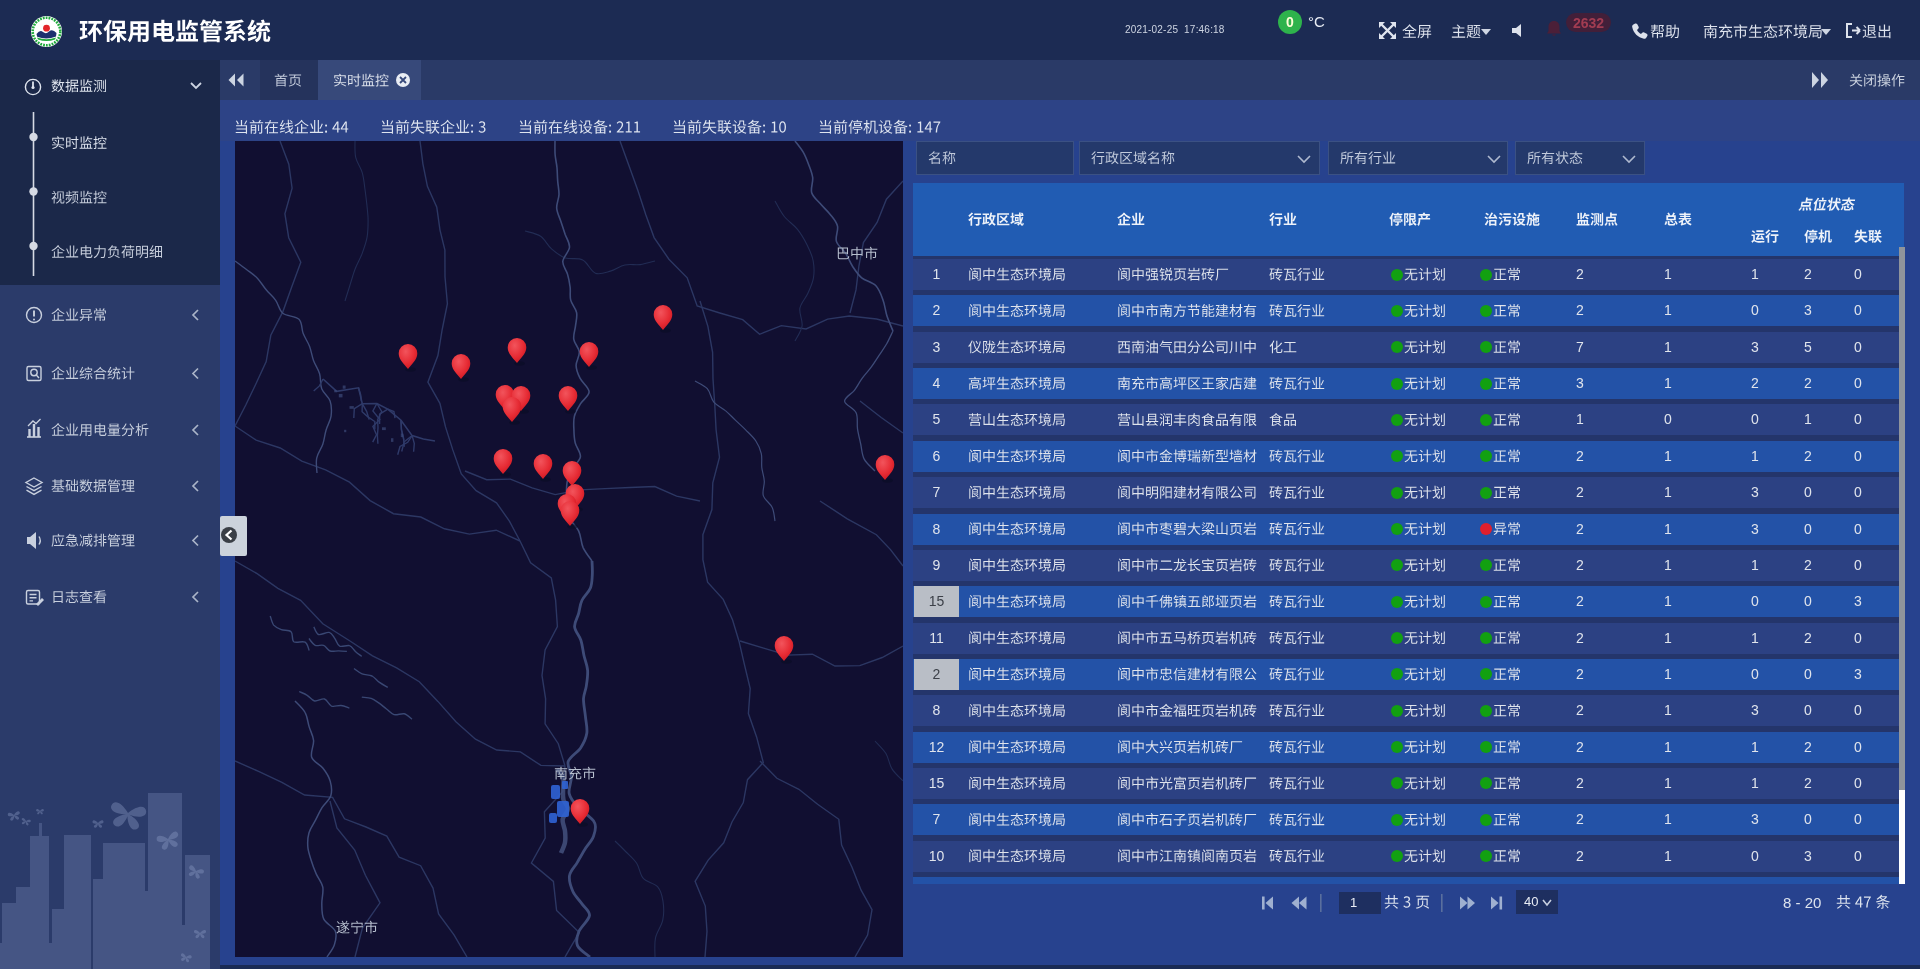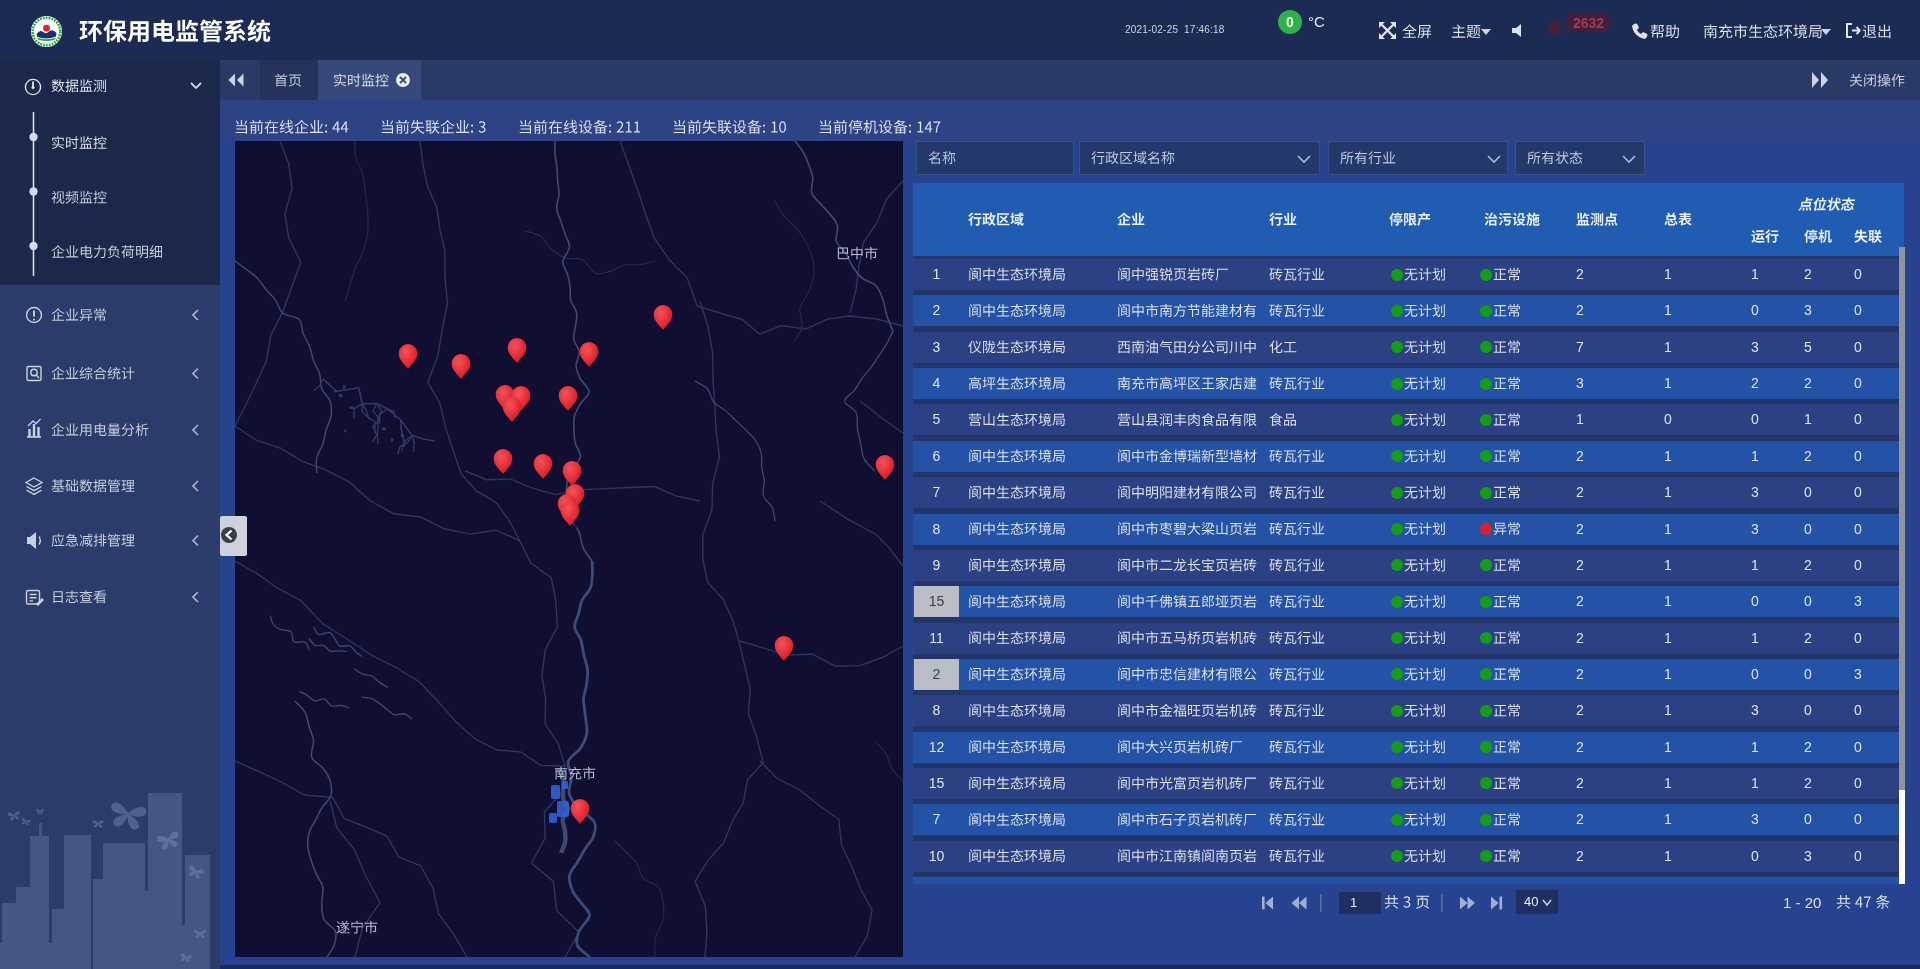--- a/index.html
+++ b/index.html
@@ -458,21 +458,21 @@
       <rect x="244.5" y="8.5" width="2.6" height="13"></rect>
 </g>
 <rect x="65" y="6" width="1.6" height="18" fill="#5a6f9e"></rect>
 <rect x="186" y="6" width="1.6" height="18" fill="#5a6f9e"></rect>
 </svg>
 <div class="abs" style="left:1339px;top:892px;width:42px;height:22px;background:#1e2f60;z-index:6;line-height:22px;font-size:13px;color:#e8ecf4;padding-left:11px">1</div>
 <div class="abs" style="left:1516px;top:890px;width:42px;height:24px;background:#1e2f60;z-index:6;line-height:24px;font-size:13px;color:#e8ecf4;padding-left:8px">40</div>
 <svg class="abs" style="left:1540px;top:898px;z-index:7" width="14" height="10" viewBox="0 0 14 10">
 <path d="M3 2 L7 7 L11 2" stroke="#c8d0e0" stroke-width="1.6" fill="none"></path>
   </svg>
-<div class="abs" style="left:1783px;top:892px;height:22px;line-height:22px;font-size:15px;color:#dde3ee;z-index:6">1 - 20</div>
+<div class="abs" style="left:1783px;top:892px;height:22px;line-height:22px;font-size:15px;color:#dde3ee;z-index:6">8 - 20</div>
 <div class="abs" style="left:1899px;top:247px;width:5.5px;height:543px;background:#90949b;z-index:6"></div>
 <div class="abs" style="left:1899px;top:790px;width:5.5px;height:94px;background:#ffffff;z-index:6"></div>
 <div class="abs" style="left:220px;top:516px;width:27px;height:40px;background:#ccd3dc;border-radius:2px;z-index:7"></div>
 <svg class="abs" style="left:220px;top:516px;z-index:8" width="27" height="40" viewBox="0 0 27 40">
 <circle cx="9" cy="19" r="8" fill="#3a3f46"></circle>
 <path d="M11.5 14.5 L6.5 19 L11.5 23.5" stroke="#ffffff" stroke-width="2.2" fill="none"></path>
 </svg>
 <svg width="1920" height="969" viewBox="0 0 1920 969" style="position:absolute;left:0;top:0;pointer-events:none;z-index:50">
     <defs>
       <path id="b73af" d="M24 128 51 15C141 44 254 81 358 116L339 223L250 195V394H329V504H250V682H351V790H33V682H139V504H47V394H139V160ZM388 795V681H618C556 519 459 368 346 273C373 251 419 203 439 178C490 227 539 287 585 355V-88H705V433C767 354 835 259 866 196L966 270C926 341 836 453 767 533L705 490V570C722 606 737 643 751 681H957V795Z"></path>

